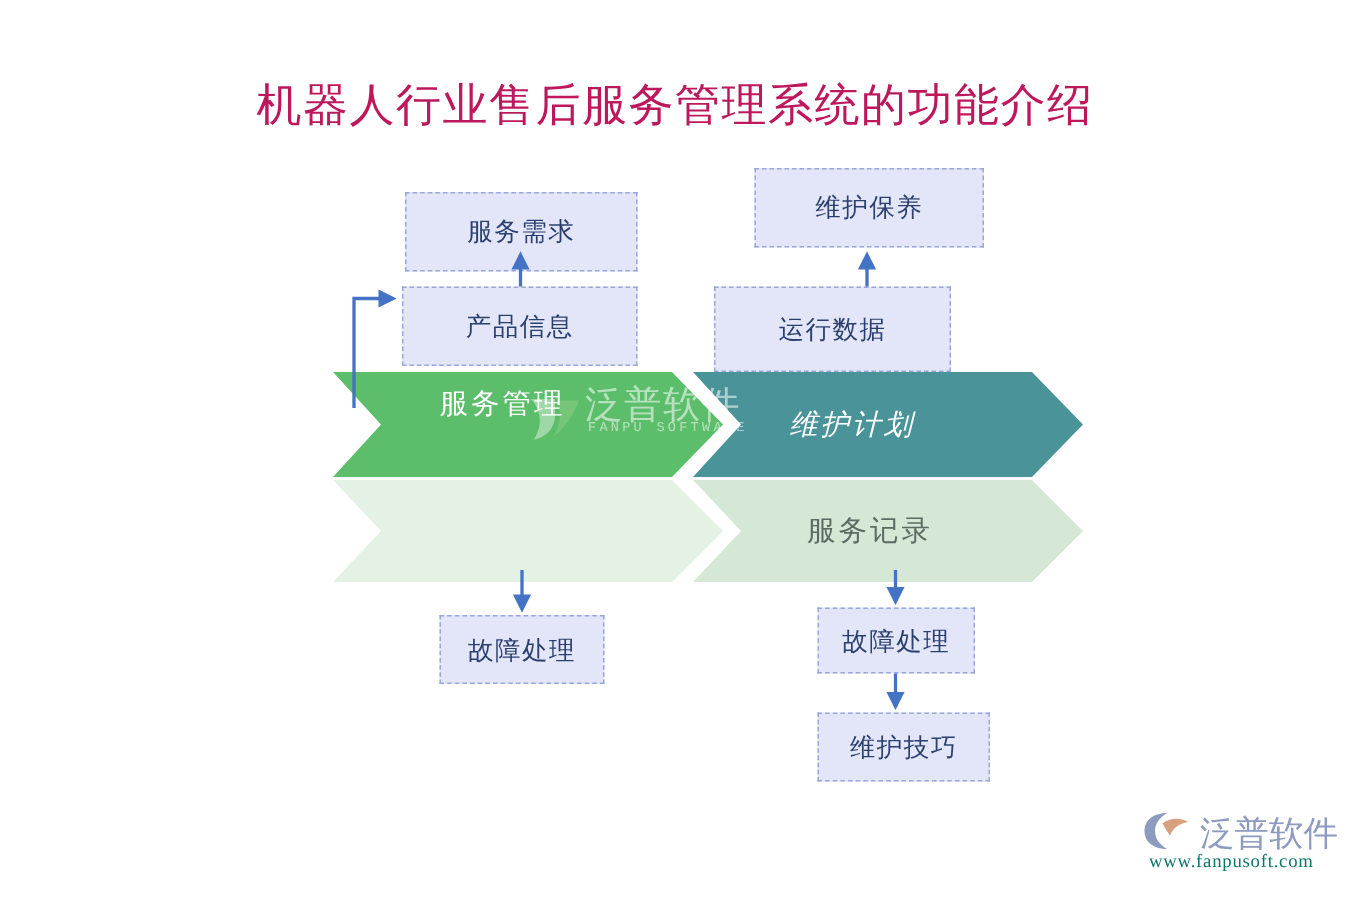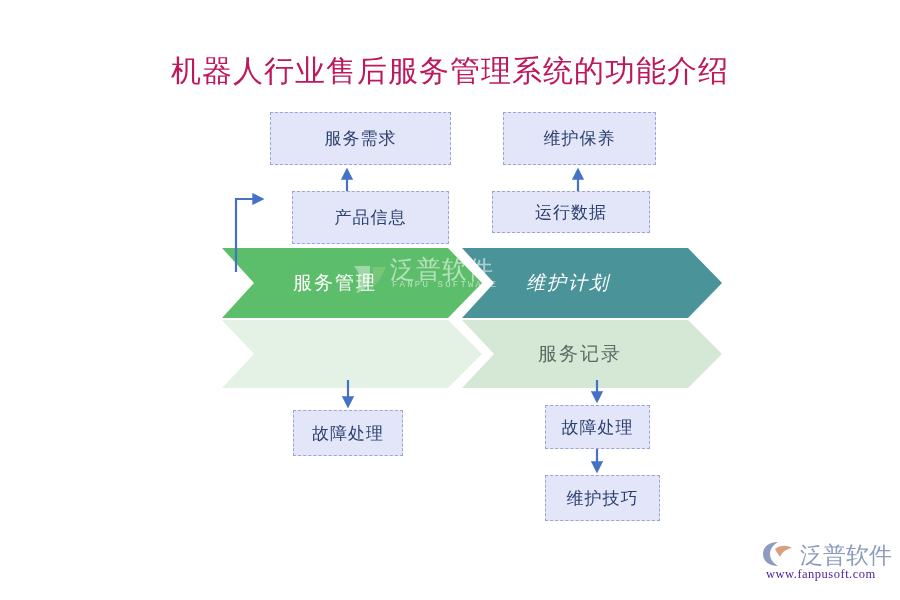--- a/index.html
+++ b/index.html
@@ -131,21 +131,21 @@
     color: #8c9bbf;
     letter-spacing: 0px;
     font-family: "Liberation Serif", "DejaVu Serif", serif;
     white-space: nowrap;
   }
   .brand .b-url {
     position: absolute;
     left: 4px;
     top: 27px;
     font-size: 12.5px;
-    color: #4c1d95;
+    color: #0f766e;
     letter-spacing: .5px;
     font-family: "Liberation Serif", "DejaVu Serif", serif;
     white-space: nowrap;
   }
   .brand .b-mark {
     position: absolute;
     left: 0px;
     top: 1px;
   }
 </style>
@@ -160,38 +160,38 @@
 
     <polygon points="222,248 448,248 482,283 448,318 222,318 254,283" fill="#5cbd6a"></polygon>
 
     <polygon points="462,248 688,248 722,283 688,318 462,318 494,283" fill="#4a9499"></polygon>
 
     <polygon points="222,320 448,320 482,354 448,388 222,388 254,354" fill="#e3f2e4"></polygon>
 
     <polygon points="462,320 688,320 722,354 688,388 462,388 494,354" fill="#d5e8d6"></polygon>
   </svg>
 
-  <div class="chev-label on-dark" style="left:250px;top:263px;width:170px;height:40px;">服务管理</div>
+  <div class="chev-label on-dark" style="left:250px;top:249px;width:170px;height:40px;">服务管理</div>
   <div class="chev-label on-dark" style="left:478px;top:263px;width:180px;height:40px;font-style:italic;">维护计划</div>
   <div class="chev-label on-light" style="left:490px;top:334px;width:180px;height:40px;">服务记录</div>
 
   <div class="wm-centre">
     <svg class="wm-leaf" width="36" height="34" viewBox="0 0 36 34">
       <path d="M2,5 L18,5 L18,16 C18,25 11,31 4,32 C9,24 10,14 2,5 Z" fill="#ffffff" opacity=".75"></path>
       <path d="M20,6 L34,6 C30,16 25,24 17,30 C22,22 22,13 20,6 Z" fill="#8fd08a" opacity=".9"></path>
     </svg>
     <div class="wm-cn">泛普软件</div>
     <div class="wm-en">FANPU SOFTWARE</div>
   </div>
 
-  <div class="nbox" style="left:270px;top:112px;width:181px;height:53px;">服务需求</div>
-  <div class="nbox" style="left:268px;top:191px;width:157px;height:53px;margin-left:24px;">产品信息</div>
+  <div class="nbox" style="left:270px;top:128px;width:155px;height:53px;">服务需求</div>
+  <div class="nbox" style="left:268px;top:191px;width:157px;height:53px;">产品信息</div>
 
   <div class="nbox" style="left:503px;top:112px;width:153px;height:53px;">维护保养</div>
-  <div class="nbox" style="left:492px;top:191px;width:158px;height:42px;">运行数据</div>
+  <div class="nbox" style="left:476px;top:191px;width:158px;height:57px;">运行数据</div>
 
   <div class="nbox" style="left:293px;top:410px;width:110px;height:46px;">故障处理</div>
 
   <div class="nbox" style="left:545px;top:405px;width:105px;height:44px;">故障处理</div>
   <div class="nbox" style="left:545px;top:475px;width:115px;height:46px;">维护技巧</div>
 
   <svg class="layer layer-arrows" viewBox="0 0 900 600">
     <defs>
       <marker id="ah" viewBox="0 0 10 10" refX="8" refY="5" markerWidth="5.5" markerHeight="5.5" orient="auto-start-reverse">
         <path d="M 0 0 L 10 5 L 0 10 z" fill="#4472c4"></path>

